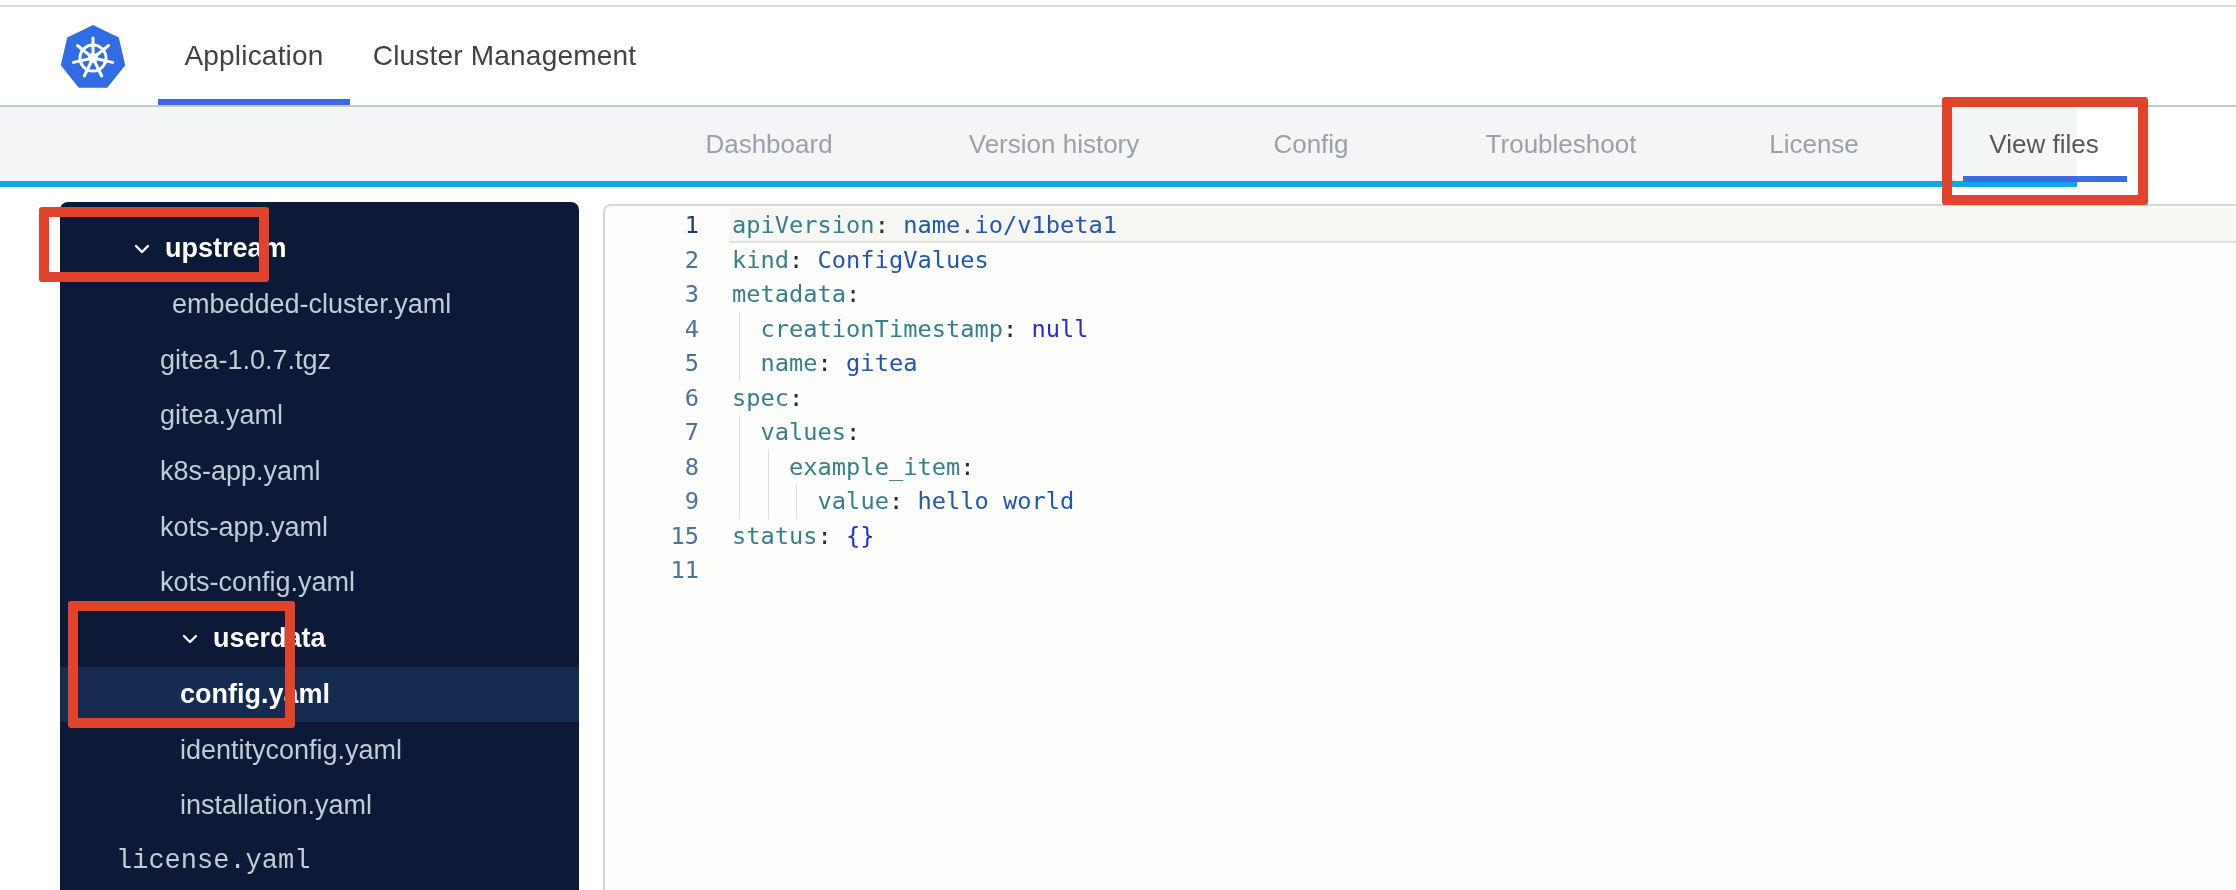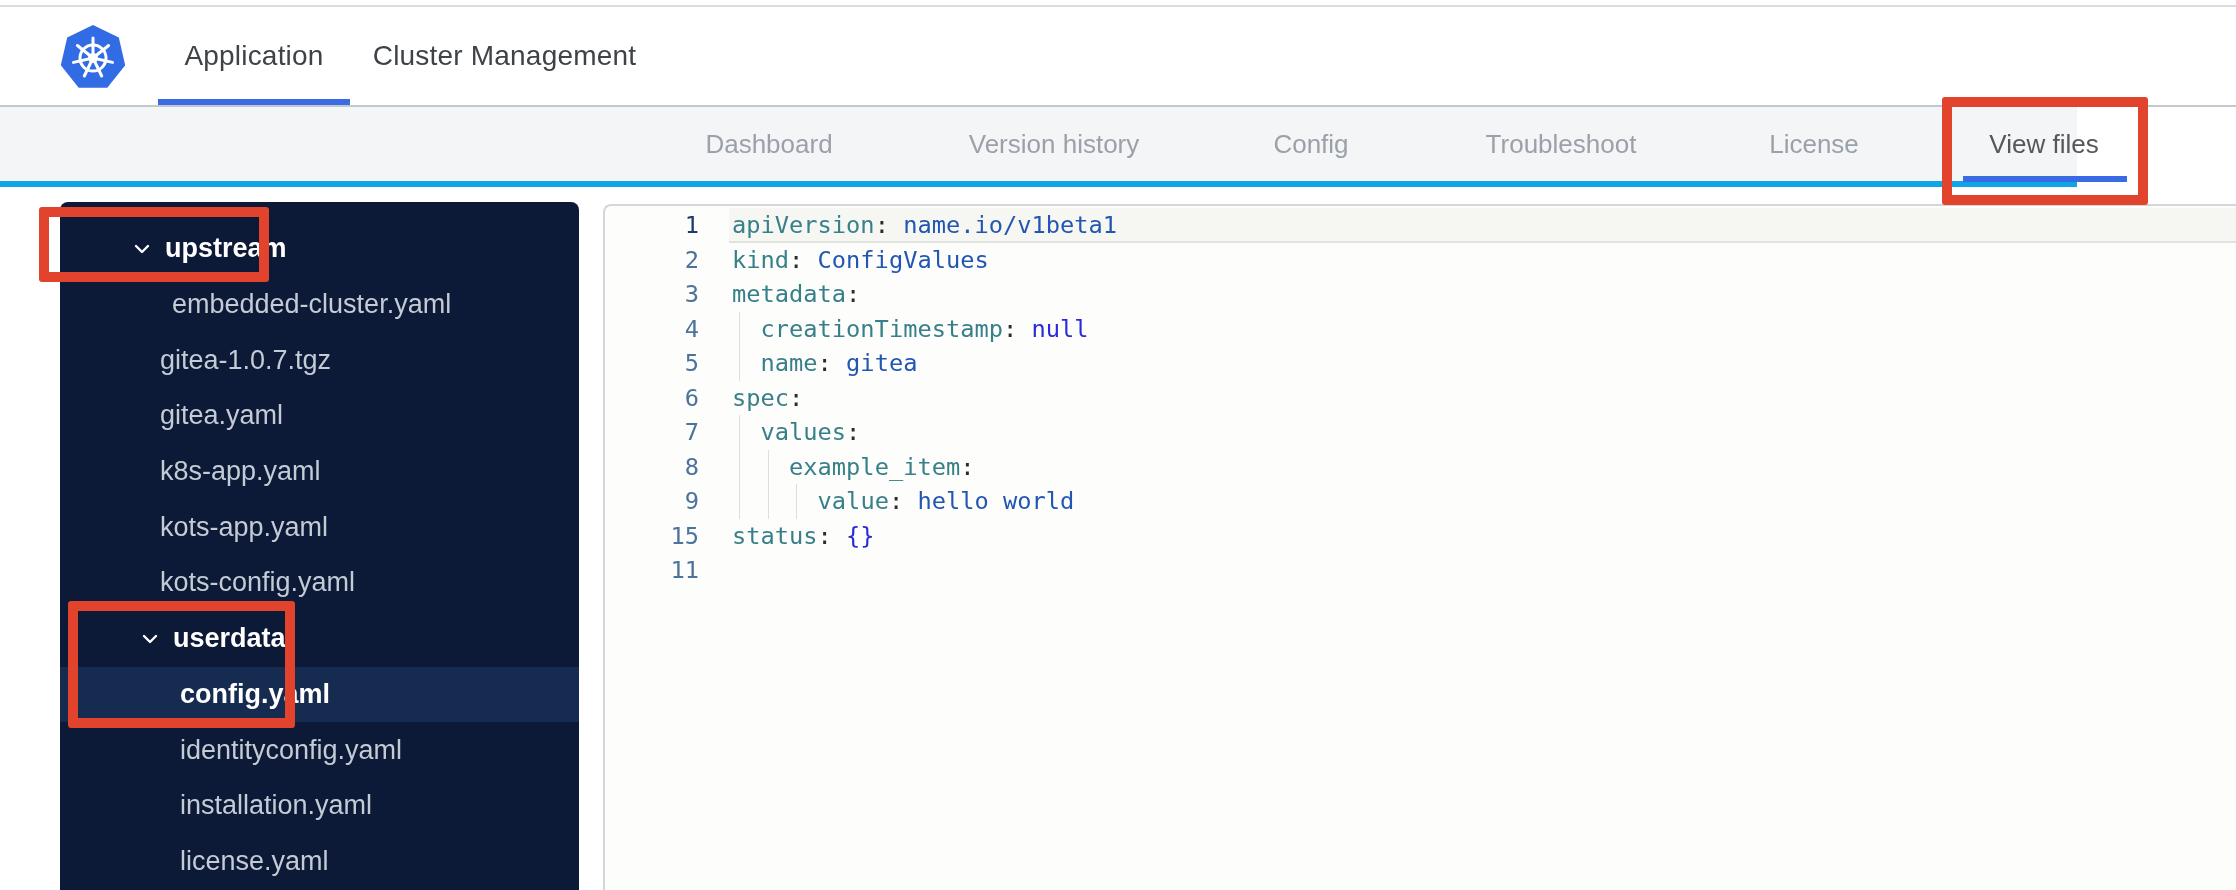--- a/index.html
+++ b/index.html
@@ -115,38 +115,38 @@
       </div>
       <div class="tree-row file" style="padding-left: 100px;">
         <span>k8s-app.yaml</span>
       </div>
       <div class="tree-row file" style="padding-left: 100px;">
         <span>kots-app.yaml</span>
       </div>
       <div class="tree-row file" style="padding-left: 100px;">
         <span>kots-config.yaml</span>
       </div>
-      <div class="tree-row folder" style="padding-left: 80px;">
+      <div class="tree-row folder" style="padding-left: 120px;">
         <span class="chev">
           <svg width="20" height="20" viewBox="0 0 20 20">
             <polyline points="4,7 10,13 16,7" fill="none" stroke="#ffffff" stroke-width="2.4" stroke-linecap="round" stroke-linejoin="round"></polyline>
           </svg>
         </span>
         <span>userdata</span>
       </div>
       <div class="tree-row file selected" style="padding-left: 120px;">
         <span>config.yaml</span>
       </div>
       <div class="tree-row file" style="padding-left: 120px;">
         <span>identityconfig.yaml</span>
       </div>
       <div class="tree-row file" style="padding-left: 120px;">
         <span>installation.yaml</span>
       </div>
-      <div class="tree-row file" style="padding-left: 120px;">
+      <div class="tree-row file" style="padding-left: 56px; font-family: Liberation Mono, monospace;">
         <span>license.yaml</span>
       </div>
     </div>
 </div>
 
 <div class="editor">
   <div id="editor-lines">
       <div class="code-line active">
         <div class="hl"></div>
         <span class="ln">1</span>

